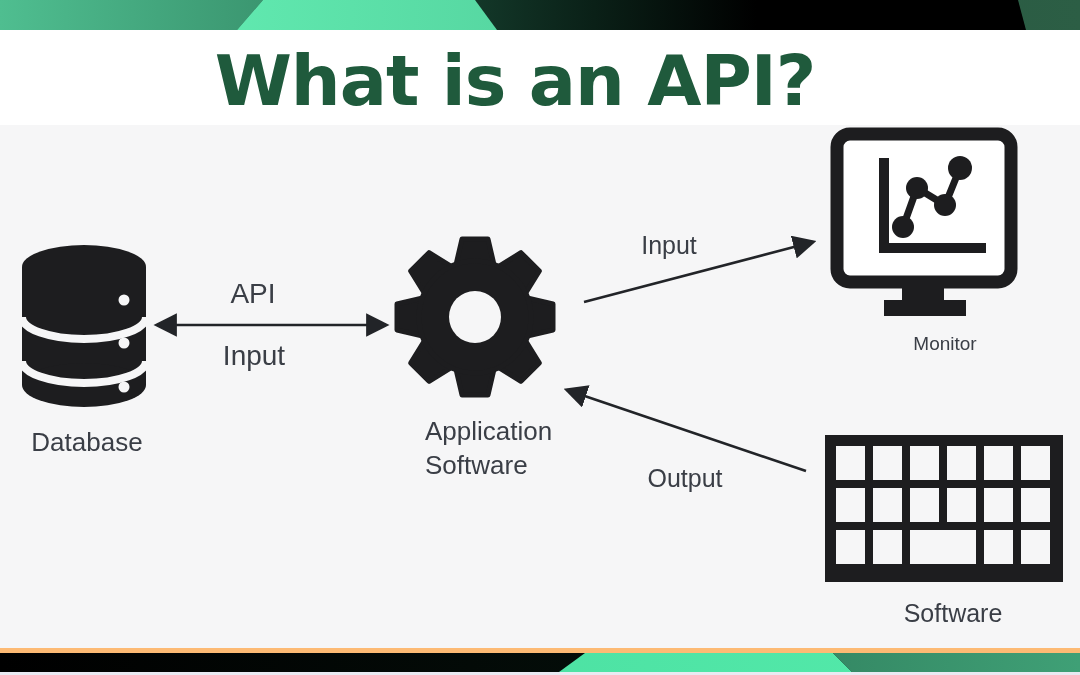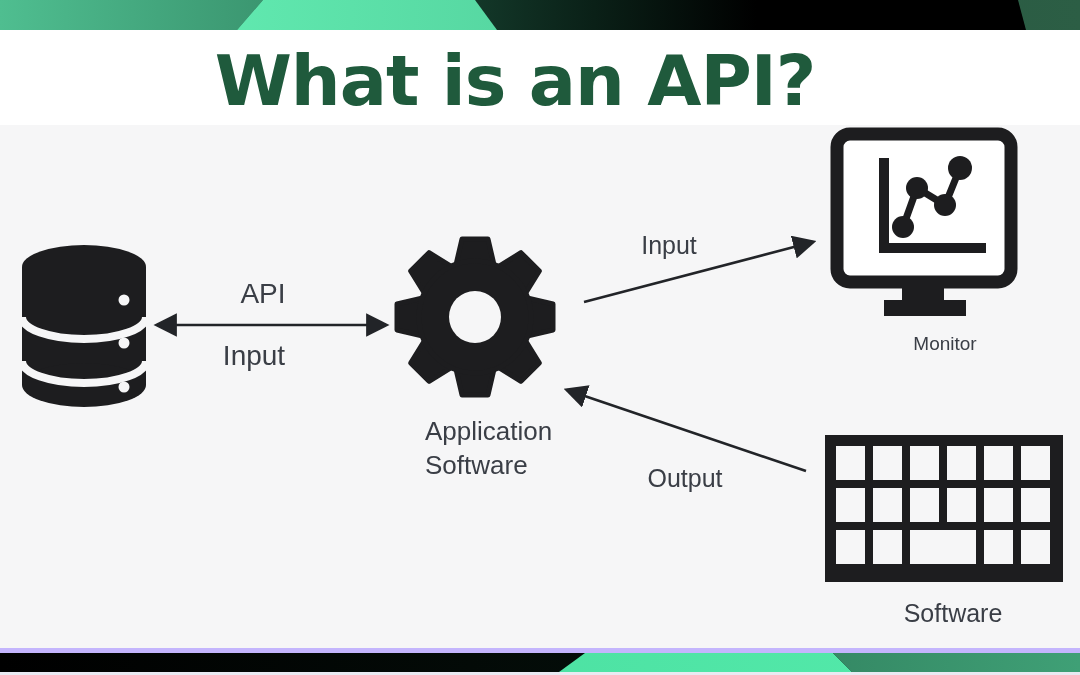--- a/index.html
+++ b/index.html
@@ -1,20 +1,20 @@
 <!DOCTYPE html>
 <html><head>
 <meta charset="utf-8">
 <style>
   html,body{margin:0;padding:0;background:#ffffff;}
   .slide{
     position:relative;
     width:1080px;height:675px;
     overflow:hidden;
-    background:#c4b5fd;
+    background:#fdba74;
     font-family:"Liberation Sans", sans-serif;
   }
   
   .band-top{position:absolute;left:0;top:0;width:1080px;height:30px;
     background:linear-gradient(90deg,#16402F 40%,#0A2017 55%,#000 70%,#000 100%);}
   .band-top .stripe-left{position:absolute;inset:0;
     background:linear-gradient(90deg,#4FBE90 0%,#1E5C42 60%,#102C20 100%);
     clip-path:polygon(0 0,263px 0,237px 100%,0 100%);}
   .band-top .stripe-bright{position:absolute;inset:0;
     background:linear-gradient(90deg,#68F7BA 0%,#43B386 100%);
@@ -43,21 +43,21 @@
     color:#1F5A3C;white-space:nowrap;}
 
   
   .canvas{position:absolute;left:0;top:125px;width:1080px;height:523px;background:#F6F6F7;}
   .layer{position:absolute;left:0;top:0;width:1080px;height:675px;pointer-events:none;}
   .icon-svg{position:absolute;}
 
   
   .lbl{position:absolute;color:#3A3E46;white-space:nowrap;}
   .lbl.centered{transform:translate(-50%,-50%);}
-  .lbl-api      {left:263px;top:294px;font-size:28px;}
+  .lbl-api      {left:253px;top:294px;font-size:28px;}
   .lbl-data     {left:254px;top:356px;font-size:28px;}
   .lbl-database {left:87px; top:442px;font-size:26px;}
   .lbl-output   {left:669px;top:245px;font-size:25px;}
   .lbl-input    {left:685px;top:478px;font-size:25px;}
   .lbl-monitor  {left:945px;top:344px;font-size:19px;}
   .lbl-keyboard {left:953px;top:613px;font-size:25px;}
   .lbl-software {left:425px;top:414px;font-size:26px;line-height:34px;}
 </style>
 </head>
 <body>
@@ -151,20 +151,21 @@
       <rect x="87" y="97" width="66" height="34"></rect>
       <rect x="161" y="97" width="29" height="34"></rect>
       <rect x="198" y="97" width="29" height="34"></rect>
     </g>
   </svg>
 
   <div class="lbl centered lbl-api">API</div>
   <div class="lbl centered lbl-data">Input</div>
   <div class="lbl centered lbl-output">Input</div>
   <div class="lbl centered lbl-input">Output</div>
+  <div class="lbl centered lbl-database">Database</div>
   <div class="lbl centered lbl-monitor">Monitor</div>
   <div class="lbl centered lbl-keyboard">Software</div>
   <div class="lbl lbl-software">
     <div>Application</div>
     <div>Software</div>
   </div>
 
   <div class="band-bottom">
     <div class="bb-bright"></div>
     <div class="bb-fade"></div>

